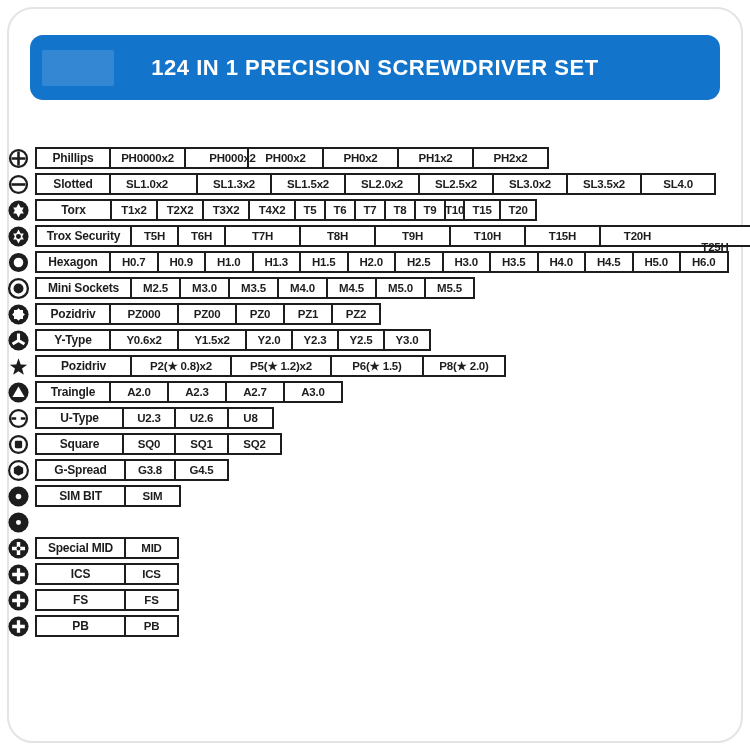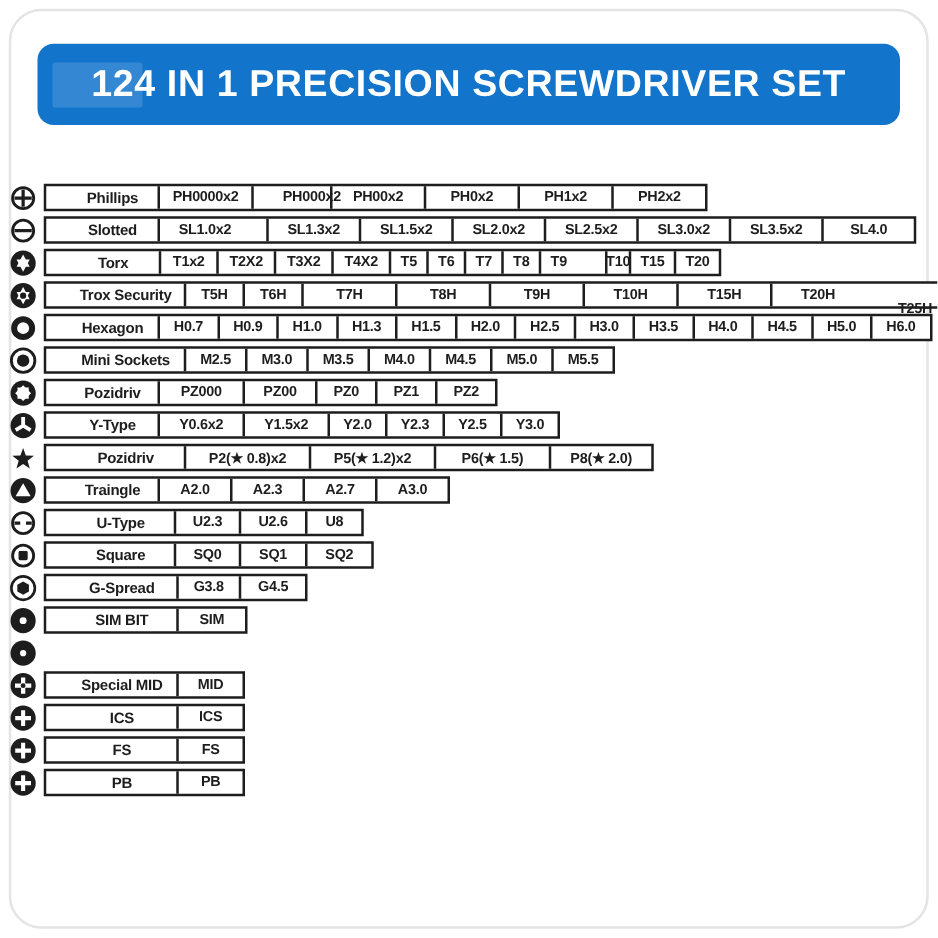--- a/index.html
+++ b/index.html
@@ -3,32 +3,32 @@
 <meta charset="utf-8">
 <style>
   html,body{margin:0;padding:0;background:#fff;}
   .sheet{position:relative;width:750px;height:750px;background:#ffffff;overflow:hidden;
          font-family:"Liberation Sans",sans-serif;}
   .frame{position:absolute;inset:7px;border:2px solid #e4e4e4;border-radius:26px;pointer-events:none;}
   .banner{position:absolute;left:30px;top:35px;width:690px;height:65px;border-radius:13px;
           display:flex;align-items:center;justify-content:center;background:var(--banner-bg,#1374CB);}
   .banner-highlight{position:absolute;left:12px;top:15px;width:72px;height:36px;
           background:rgba(255,255,255,0.14);border-radius:2px;}
-  .banner-title{color:var(--banner-fg,#fff);font-weight:bold;font-size:30px;letter-spacing:.5px;
+  .banner-title{color:var(--banner-fg,#fff);font-weight:bold;font-size:22px;letter-spacing:.5px;
           white-space:nowrap;}
   .rows{position:absolute;left:0;top:147px;display:flex;flex-direction:column;gap:4px;}
   .row{display:flex;align-items:center;height:22px;}
   .icon-slot{width:24px;height:24px;margin-left:6px;margin-right:5px;flex:0 0 auto;
           display:flex;align-items:center;justify-content:center;}
   .cells{display:flex;height:22px;border:2px solid var(--line,#1d1d1d);box-sizing:border-box;
           background:#fff;align-items:stretch;}
   .cell{display:flex;align-items:center;justify-content:center;box-sizing:border-box;
           border-left:2px solid var(--line,#1d1d1d);font-weight:bold;font-size:11.5px;
           color:var(--line,#1d1d1d);white-space:nowrap;letter-spacing:-0.2px;}
-  .cell:first-child{border-left:none;margin-left:17px;}
+  .cell:first-child{border-left:none;}
   .label-cell{font-size:12px;}
 </style>
 </head>
 <body>
 
 <div class="sheet" style="--banner-bg: #1374CB; --banner-fg: #FFFFFF; --line: #1D1D1D;">
   <div class="frame"></div>
 
   <div class="banner">
     <div class="banner-highlight"></div>
@@ -86,21 +86,21 @@
       <div class="cell label-cell" style="width: 73px;">Torx</div>
     <div class="cell" style="width: 46px;">T1x2</div>
           <div class="cell" style="width: 46px;">T2X2</div>
           <div class="cell" style="width: 46px;">T3X2</div>
           <div class="cell" style="width: 46px;">T4X2</div>
           <div class="cell" style="width: 30px;">T5</div>
           <div class="cell" style="width: 30px;">T6</div>
           <div class="cell" style="width: 30px;">T7</div>
           <div class="cell" style="width: 30px;">T8</div>
           <div class="cell" style="width: 30px;">T9</div>
-          <div class="cell" style="width: 19px; margin-left: 23px;">T10</div>
+          <div class="cell" style="width: 19px;">T10</div>
           <div class="cell" style="width: 36px;">T15</div>
           <div class="cell" style="width: 36px;">T20</div>
         </div>
   </div>
 
   <div class="row">
     <span class="icon-slot">
           <svg viewBox="0 0 24 24" width="23" height="23">
             <circle cx="12" cy="12" r="10.5" fill="#1d1d1d"></circle>
             <polygon points="12,4.8 17.5,15.1 6.5,15.1" fill="#fff"></polygon>

